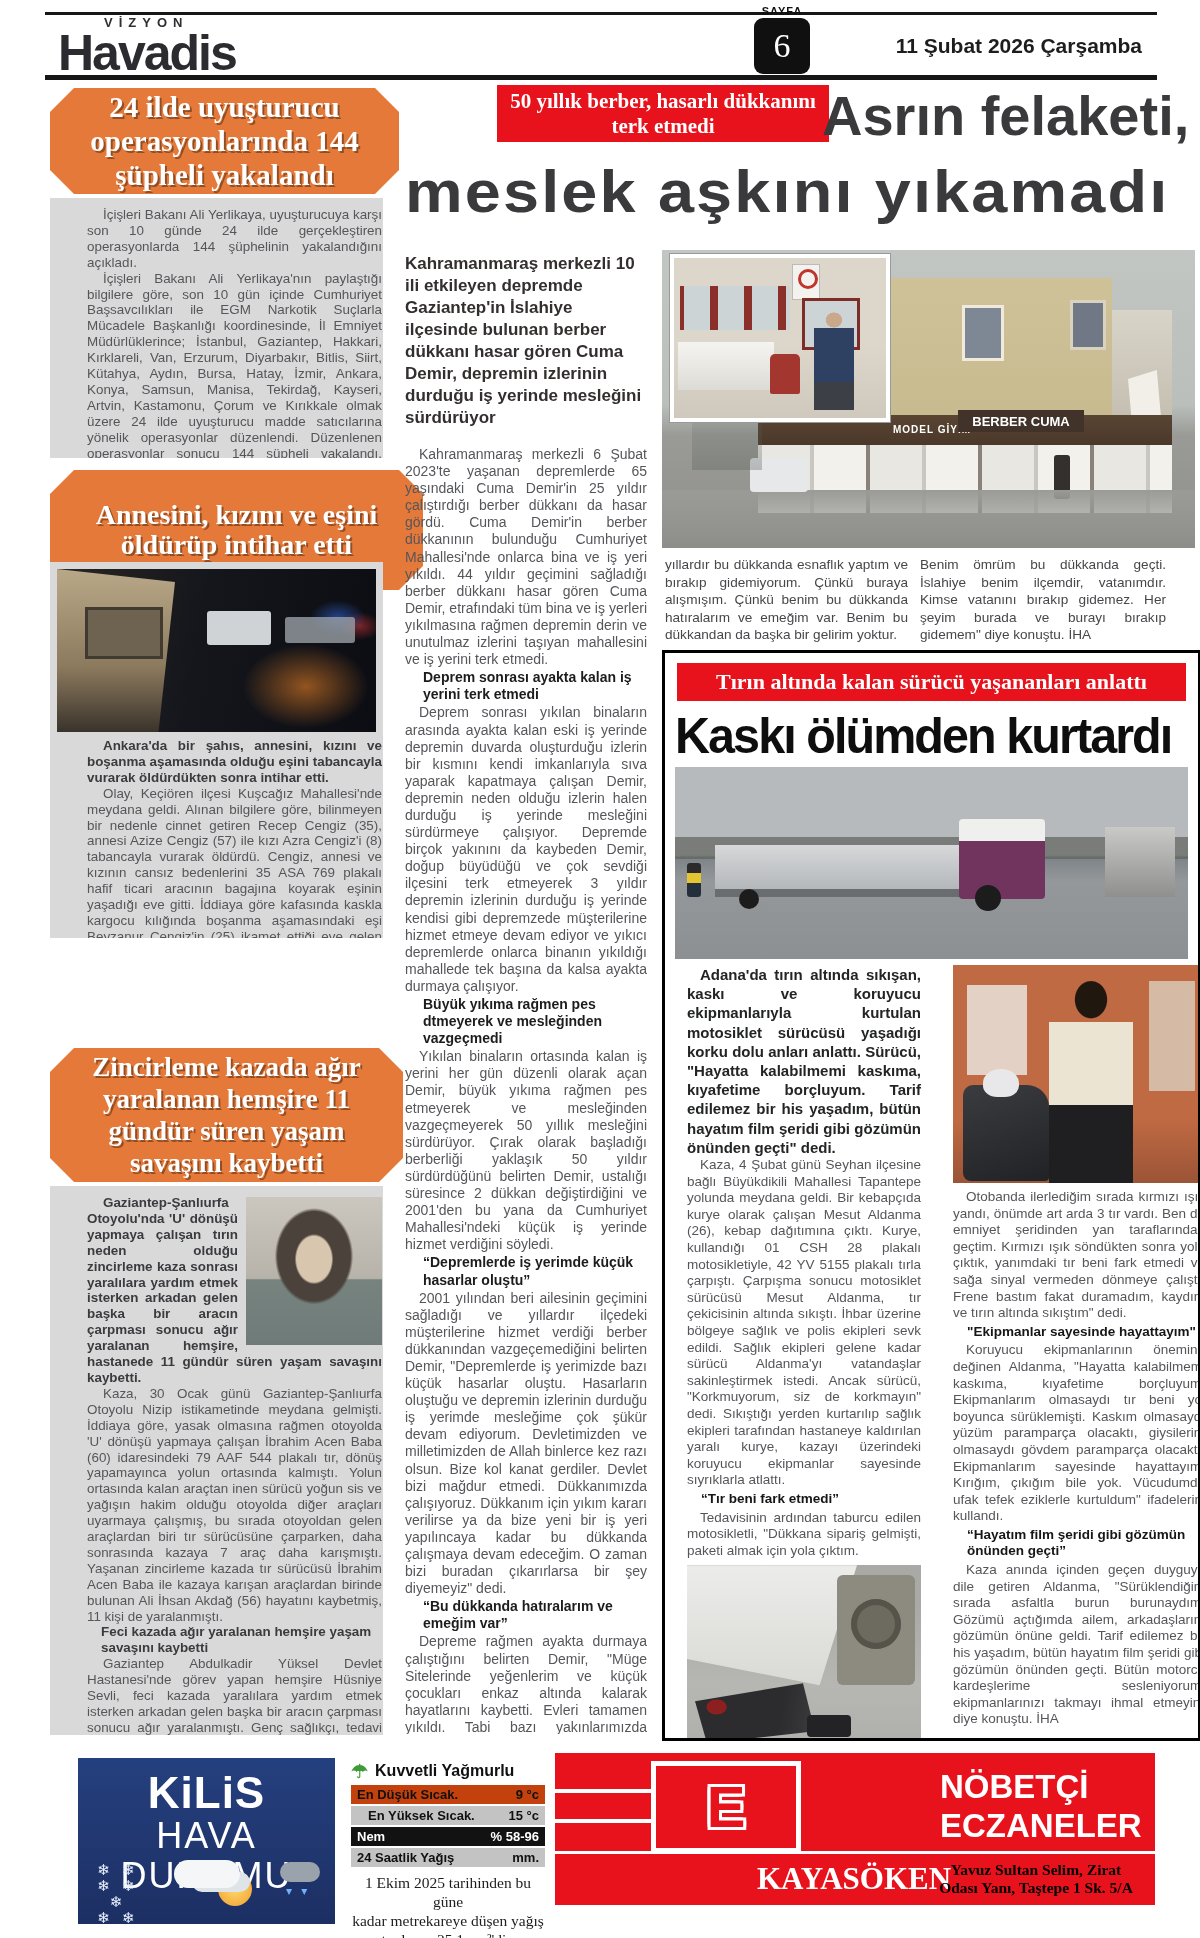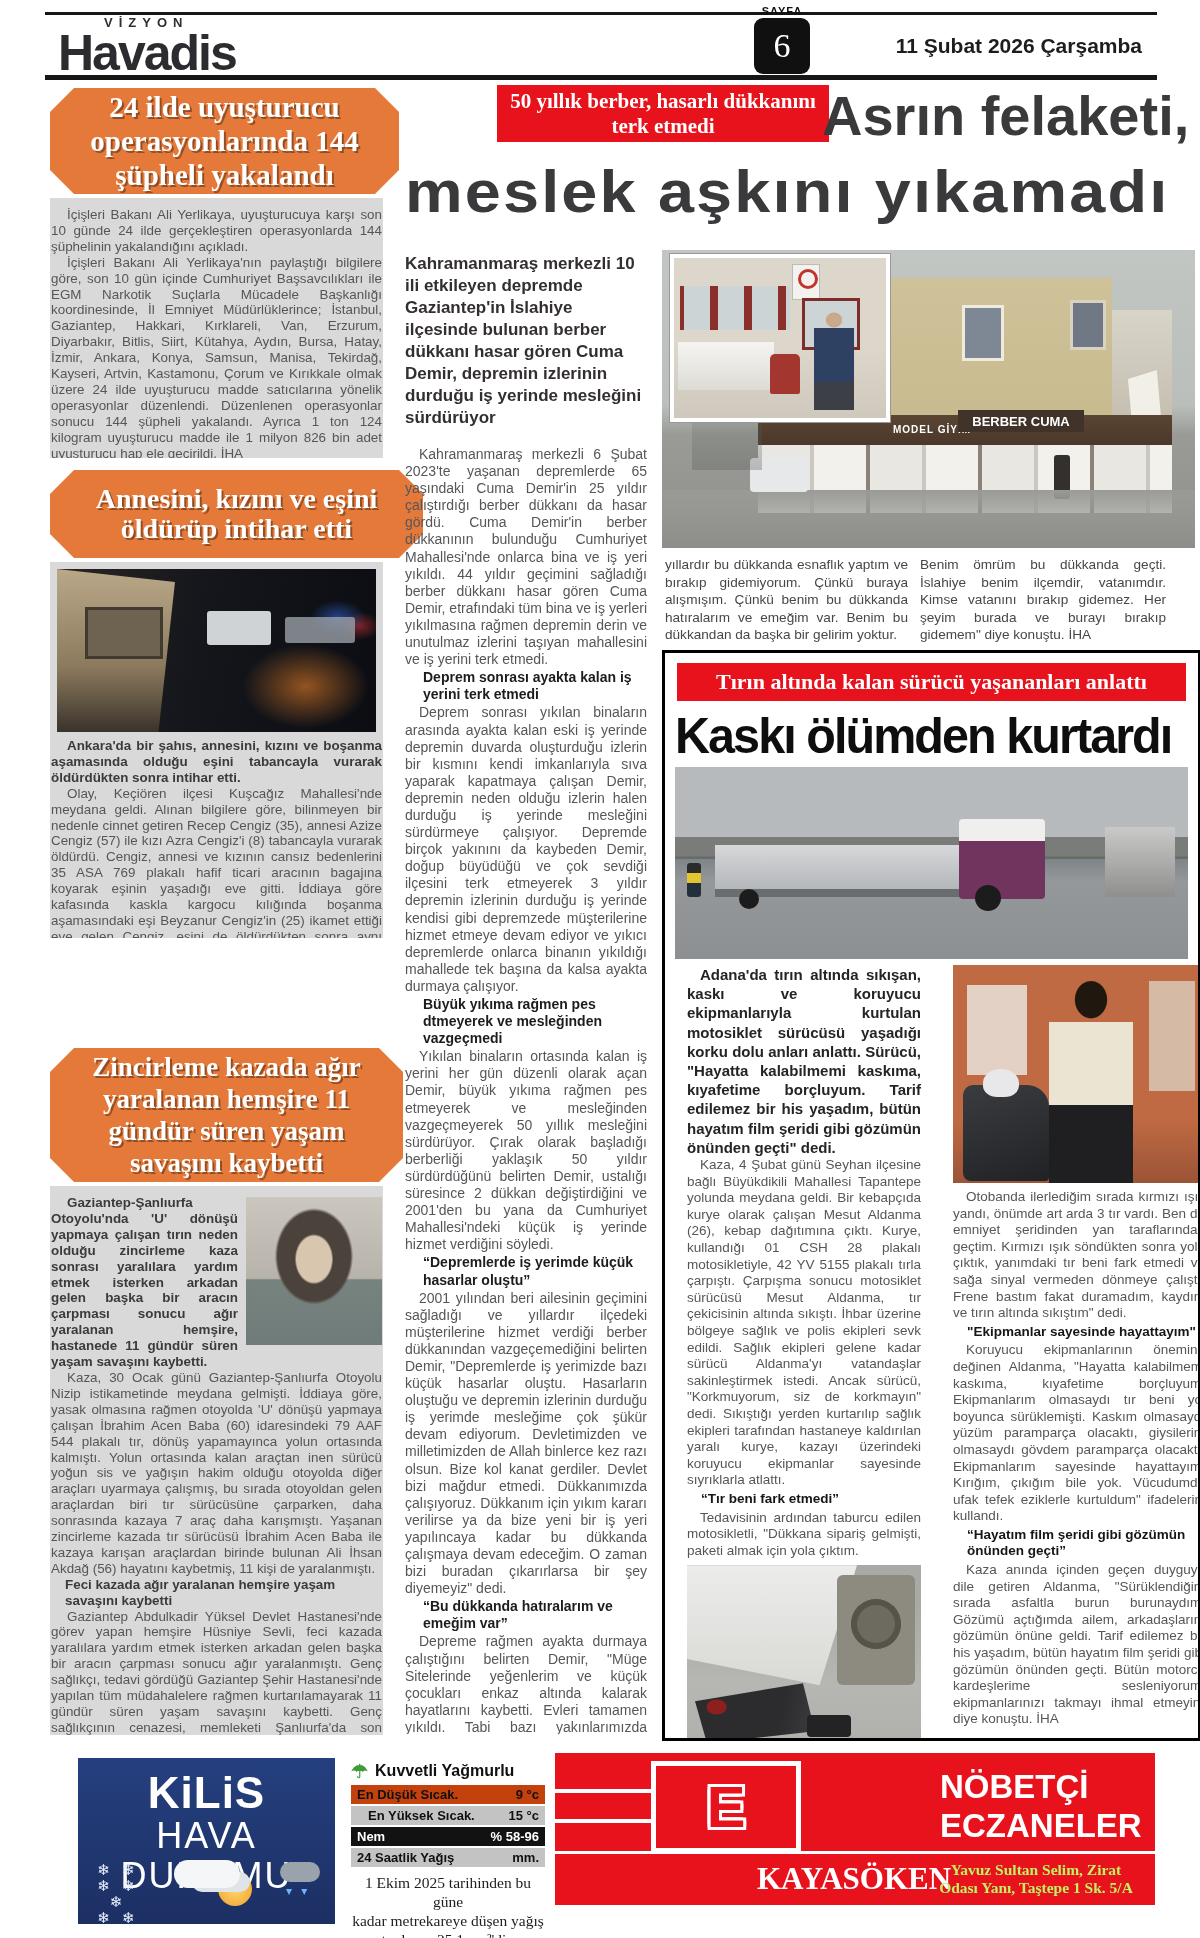--- a/index.html
+++ b/index.html
@@ -15,21 +15,21 @@
   .pagenum-box{background:#101010;border-radius:9px;color:#fff;display:flex;align-items:center;justify-content:center;
                font-family:"Liberation Serif",serif;font-size:34px;}
   .date{font-size:21px;font-weight:bold;color:#1d1d1f;}
 
   
   .orange-head{background:#e5793a;color:#fff;font-family:"Liberation Serif",serif;font-weight:bold;
     text-align:center;display:flex;align-items:center;justify-content:center;
     text-shadow:2px 2px 0 rgba(88,50,22,.6);
     clip-path:polygon(24px 0,calc(100% - 24px) 0,100% 24px,100% calc(100% - 24px),calc(100% - 24px) 100%,24px 100%,0 calc(100% - 24px),0 24px);}
   .gray-box{background:#d9d9d9;color:#55565a;overflow:hidden;}
-  .gray-box .inner{padding:9px 1px;}
+  .gray-box .inner{padding:9px 1px;margin-left:36px;}
   .gray-box p{margin:0;text-align:justify;text-indent:16px;}
   .body-13{font-size:13.4px;line-height:15.9px;}
   .lede-bold{font-weight:bold;color:#3a3b3e;}
 
   
   .mid-lede{font-size:17px;line-height:22px;font-weight:bold;color:#332f2e;}
   .mid-body{font-size:14px;line-height:17.1px;text-align:justify;color:#55565a;overflow:hidden;}
   .mid-body p{margin:0;text-indent:14px;}
   .mid-body .sub{font-weight:bold;color:#1c1c1e;text-align:left;text-indent:0;padding-left:18px;margin:1px 0;}
   .badge{background:#e8121c;color:#fff;font-family:"Liberation Serif",serif;font-weight:bold;
@@ -56,21 +56,21 @@
   .wt-head{font-size:16px;font-weight:bold;color:#101010;display:flex;align-items:center;gap:7px;}
   .wt-row{display:flex;justify-content:space-between;align-items:center;font-size:13px;font-weight:bold;
           padding:2px 6px;height:19px;box-sizing:border-box;}
   .wt-note{font-family:"Liberation Serif",serif;font-size:15.5px;line-height:19px;color:#1d1d1d;text-align:center;}
   .ecz-panel{background:#e8121c;overflow:hidden;}
   .ecz-title{color:#fff;font-weight:bold;font-size:33px;line-height:39px;}
   .ecz-logo{border:5px solid #fff;background:#e8121c;display:flex;align-items:center;justify-content:center;}
   .ecz-logo span{font-size:58px;font-weight:900;color:#e8121c;line-height:1;
     text-shadow:-3px -3px 0 #fff,3px -3px 0 #fff,-3px 3px 0 #fff,3px 3px 0 #fff,0 -3px 0 #fff,0 3px 0 #fff,-3px 0 0 #fff,3px 0 0 #fff;}
   .ecz-name{color:#fff;font-family:"Liberation Serif",serif;font-weight:bold;font-size:31px;}
-  .ecz-addr{color:#bef264;font-family:"Liberation Serif",serif;font-weight:bold;font-size:15.5px;line-height:18px;text-align:center;}
+  .ecz-addr{color:#000000;font-family:"Liberation Serif",serif;font-weight:bold;font-size:15.5px;line-height:18px;text-align:center;}
   .wline{background:#fff;}
 
   
   .sign{position:absolute;color:#fff;font-weight:bold;display:flex;align-items:center;justify-content:center;}
 </style>
 </head>
 <body>
 
 <div id="page">
 
@@ -89,21 +89,21 @@
 
   <div class="abs orange-head" style="left:50px;top:88px;width:333px;height:106px;font-size:29px;line-height:34px;padding:0 8px;">24 ilde uyuşturucu operasyonlarında 144 şüpheli yakalandı</div>
 
   <div class="abs gray-box body-13" style="left:50px;top:198px;width:333px;height:260px;">
     <div class="inner">
       <p>İçişleri Bakanı Ali Yerlikaya, uyuşturucuya karşı son 10 günde 24 ilde gerçekleştiren operasyonlarda 144 şüphelinin yakalandığını açıkladı.</p>
       <p>İçişleri Bakanı Ali Yerlikaya'nın paylaştığı bilgilere göre, son 10 gün içinde Cumhuriyet Başsavcılıkları ile EGM Narkotik Suçlarla Mücadele Başkanlığı koordinesinde, İl Emniyet Müdürlüklerince; İstanbul, Gaziantep, Hakkari, Kırklareli, Van, Erzurum, Diyarbakır, Bitlis, Siirt, Kütahya, Aydın, Bursa, Hatay, İzmir, Ankara, Konya, Samsun, Manisa, Tekirdağ, Kayseri, Artvin, Kastamonu, Çorum ve Kırıkkale olmak üzere 24 ilde uyuşturucu madde satıcılarına yönelik operasyonlar düzenlendi. Düzenlenen operasyonlar sonucu 144 şüpheli yakalandı. Ayrıca 1 ton 124 kilogram uyuşturucu madde ile 1 milyon 826 bin adet uyuşturucu hap ele geçirildi. İHA</p>
     </div>
   </div>
 
-  <div class="abs orange-head" style="left:50px;top:470px;width:333px;height:88px;font-size:28px;line-height:30px;padding:0 20px;">Annesini, kızını ve eşini öldürüp intihar etti</div>
+  <div class="abs orange-head" style="left:50px;top:470px;width:333px;height:88px;font-size:28px;line-height:30px;padding:16px 20px;">Annesini, kızını ve eşini öldürüp intihar etti</div>
 
   <div class="abs gray-box body-13" style="left:50px;top:562px;width:333px;height:376px;">
 
     <div class="photo" style="position:relative;margin:7px auto 6px auto;width:319px;height:163px;background:
            radial-gradient(90px 60px at 78% 72%, rgba(255,140,40,.55), rgba(0,0,0,0) 70%),
            radial-gradient(40px 25px at 88% 30%, rgba(60,120,255,.5), rgba(0,0,0,0) 70%),
            radial-gradient(30px 20px at 95% 35%, rgba(255,60,60,.45), rgba(0,0,0,0) 70%),
            linear-gradient(100deg,#2a2522 0%,#14161c 45%,#0b0d13 100%);">
       <div class="abs" style="left:0;top:0;width:118px;height:163px;background:linear-gradient(180deg,#b9a888,#8c7a5e 60%,#3a332b);clip-path:polygon(0 0,100% 8%,86% 100%,0 100%);"></div>
       <div class="abs" style="left:28px;top:38px;width:78px;height:52px;background:#6e6250;box-shadow:inset 0 0 0 3px #403a30;"></div>

